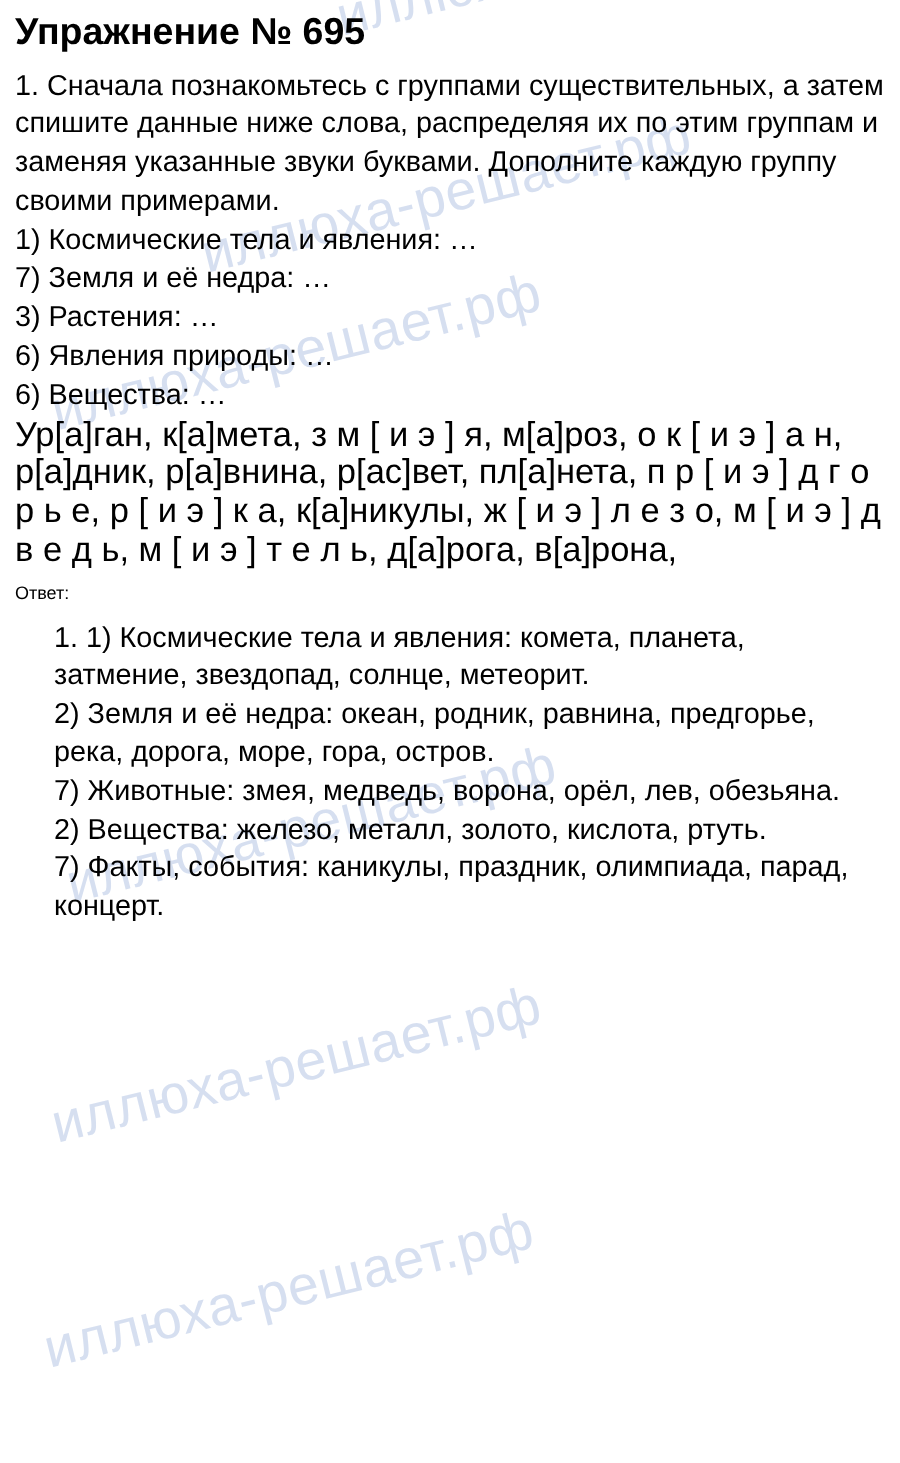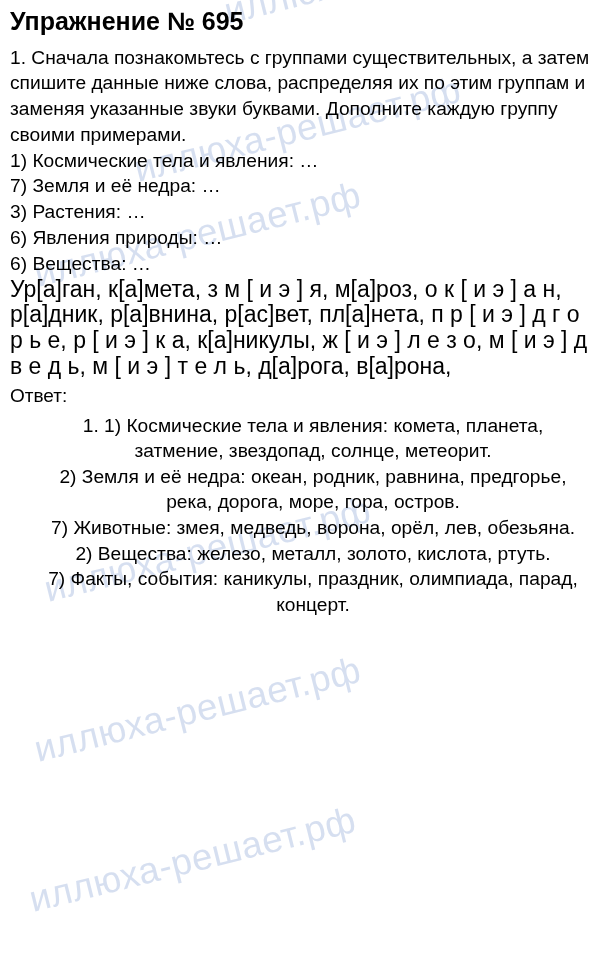--- a/index.html
+++ b/index.html
@@ -64,34 +64,33 @@
     margin: 0;
   }
 
   .sounds {
     font-size: 23px;
     line-height: 25.8px;
     margin: 0;
   }
 
   .answer-label {
-    font-size: 19px;
+    font-size: 12px;
     line-height: 25.8px;
     margin: 3px 0 4px 0;
   }
 
   .answer-block {
     font-size: 19.2px;
     line-height: 25.6px;
     padding-left: 26px;
   }
 
   .answer-block p {
     margin: 0;
-    text-align: center;
   }
 </style>
 </head>
 <body>
 
 <div class="watermark-layer">
   <div class="wm" style="left:220px; top:-8px;">иллюха-решает.рф</div>
   <div class="wm" style="left:130px; top:150px;">иллюха-решает.рф</div>
   <div class="wm" style="left:30px; top:255px;">иллюха-решает.рф</div>
   <div class="wm" style="left:40px; top:570px;">иллюха-решает.рф</div>

